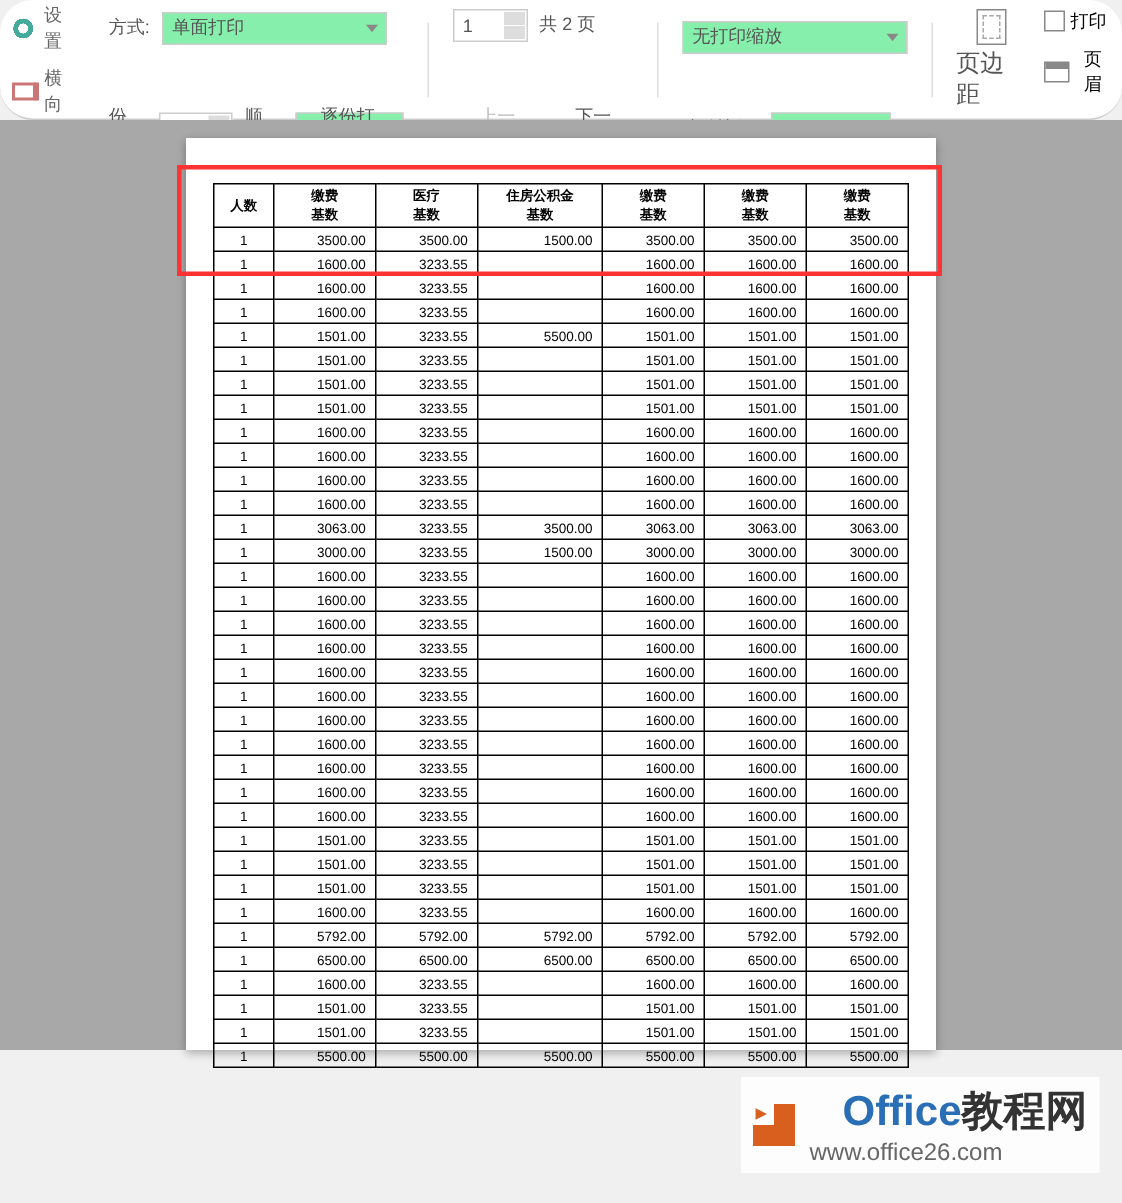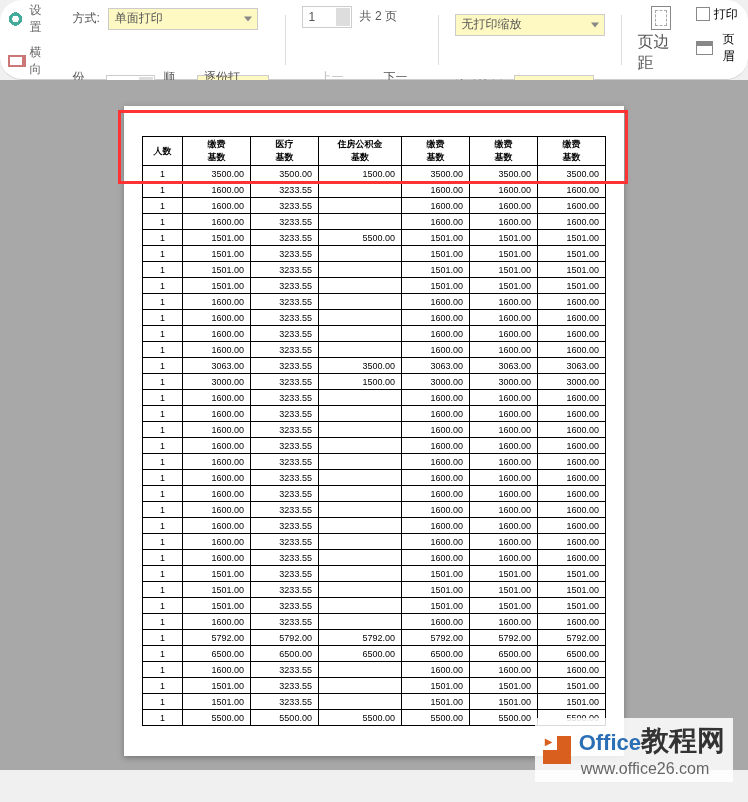--- a/index.html
+++ b/index.html
@@ -4,21 +4,21 @@
   <style>
     * { box-sizing: border-box; margin: 0; padding: 0; }
     body { font-family: "Microsoft YaHei", sans-serif; font-size: 12px; background: #f0f0f0; width: 748px; height: 802px; overflow: hidden; position: relative; }
     
     .toolbar { background: #fff; height: 80px; border-bottom: 1px solid #ccc; display: flex; align-items: center; padding: 10px 8px; gap: 0; border-radius: 22px; }
     .toolbar-left { display: flex; flex-direction: column; gap: 8px; padding-right: 10px; }
     .toolbar-item { display: flex; align-items: center; gap: 6px; color: #666; }
     .toolbar-group { display: flex; flex-direction: column; gap: 8px; padding: 0 10px; }
     .toolbar-row { display: flex; align-items: center; gap: 8px; color: #555; margin-top: 31px; }
     .label { color: #555; }
-    .select-box { border: 1px solid #ccc; background: #fef9c3; padding: 2px 18px 2px 6px; min-width: 70px; height: 22px; position: relative; display: inline-flex; align-items: center; cursor: pointer; }
+    .select-box { border: 1px solid #ccc; background: #86efac; padding: 2px 18px 2px 6px; min-width: 70px; height: 22px; position: relative; display: inline-flex; align-items: center; cursor: pointer; text-align: right; }
     .select-box::after { content: ""; position: absolute; right: 5px; top: 50%; transform: translateY(-50%); border-left: 4px solid transparent; border-right: 4px solid transparent; border-top: 5px solid #888; }
     .spinner { border: 1px solid #ccc; background: #fff; padding: 2px 18px 2px 6px; width: 50px; height: 22px; position: relative; display: inline-flex; align-items: center; cursor: pointer; }
     .spinner::after { content: ""; position: absolute; right: 1px; top: 1px; bottom: 1px; width: 14px; background: linear-gradient(#ddd 0%, #ddd 48%, #fff 48%, #fff 52%, #ddd 52%, #ddd 100%); }
     .nav-btn { display: inline-flex; align-items: center; gap: 4px; color: #555; cursor: pointer; padding: 2px 4px; }
     .nav-btn.disabled { color: #bbb; cursor: default; }
     .arrow-left { display: inline-block; width: 0; height: 0; border-top: 6px solid transparent; border-bottom: 6px solid transparent; border-right: 10px solid currentColor; }
     .arrow-right { display: inline-block; width: 0; height: 0; border-top: 6px solid transparent; border-bottom: 6px solid transparent; border-left: 10px solid currentColor; }
     .divider { width: 1px; background: #ddd; height: 50px; margin: 0 6px; }
     
     .icon-settings { width: 16px; height: 16px; display: inline-block; background: radial-gradient(circle, #fff 30%, #4a9 31%, #4a9 60%, transparent 61%); position: relative; }
@@ -27,36 +27,36 @@
     .icon-margins { width: 20px; height: 24px; border: 1px solid #888; display: inline-block; position: relative; }
     .icon-margins::before { content: ""; position: absolute; inset: 3px; border: 1px dashed #aaa; }
     .icon-header { width: 18px; height: 14px; border: 1px solid #888; display: inline-block; position: relative; }
     .icon-header::before { content: ""; position: absolute; left:0; right:0; top:0; height:4px; background:#888; }
     .checkbox { width: 14px; height: 14px; border: 1px solid #888; display: inline-block; }
     
     .right-tools { display: flex; align-items: flex-start; gap: 12px; padding-left: 10px; }
     .tool-col { display: flex; flex-direction: column; align-items: center; gap: 2px; color: #555; font-size: 16px; }
     .small-row { display: flex; align-items: center; gap: 4px; text-align: center; }
     
-    .preview-area { background: #a8a8a8; height: 690px; display: flex; justify-content: center; padding-top: 12px; position: relative; align-items: center; }
+    .preview-area { background: #a8a8a8; height: 620px; display: flex; justify-content: center; padding-top: 12px; position: relative; }
     .page { background: #fff; width: 500px; padding: 30px 18px; box-shadow: 0 2px 6px rgba(0,0,0,0.3); }
     
     .highlight-box { position: absolute; border: 3px solid #ff3333; pointer-events: none; }
     
     table { border-collapse: collapse; width: 100%; font-size: 9px; }
     th, td { border: 1px solid #000; padding: 1px 3px; text-align: center; height: 16px; font-weight: normal; }
     th { font-weight: bold; }
     td.num { text-align: right; padding-right: 6px; }
     td.count { text-align: center; }
     
     .watermark { position: absolute; bottom: 20px; right: 15px; display: flex; align-items: center; gap: 8px; background: rgba(255,255,255,0.85); padding: 4px 8px; }
     .wm-icon { width: 28px; height: 28px; background: #d95f1e; position: relative; }
     .wm-icon::before { content: ""; position: absolute; left: 0; top: 0; width: 14px; height: 14px; background: #fff; }
     .wm-icon::after { content: "▶"; position: absolute; left: 2px; top: 0px; color: #d95f1e; font-size: 10px; }
-    .wm-text1 { font-size: 22px; font-weight: bold; color: #2a6fb5; }
+    .wm-text1 { font-size: 28px; font-weight: bold; color: #2a6fb5; margin-left: 24px; }
     .wm-text2 { font-size: 28px; font-weight: bold; color: #333; }
     .wm-url { font-size: 16px; color: #666; margin-left: 2px; }
   </style>
 </head>
 <body>
 
 <div class="toolbar">
   <div class="toolbar-left">
     <div class="toolbar-item">
       <span class="icon-settings"></span>

